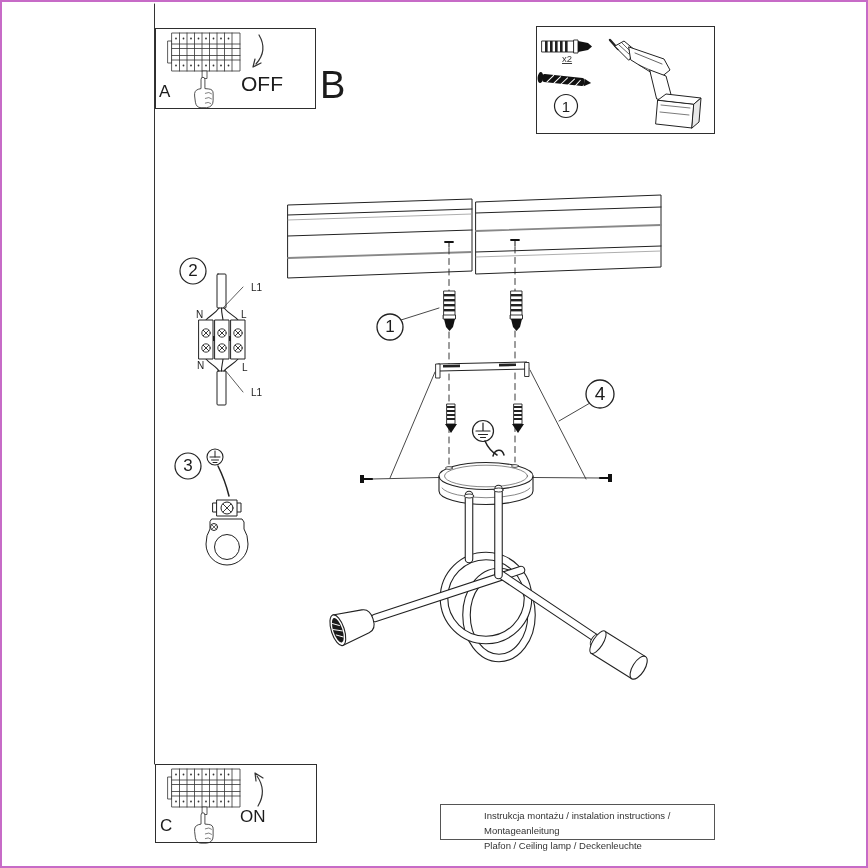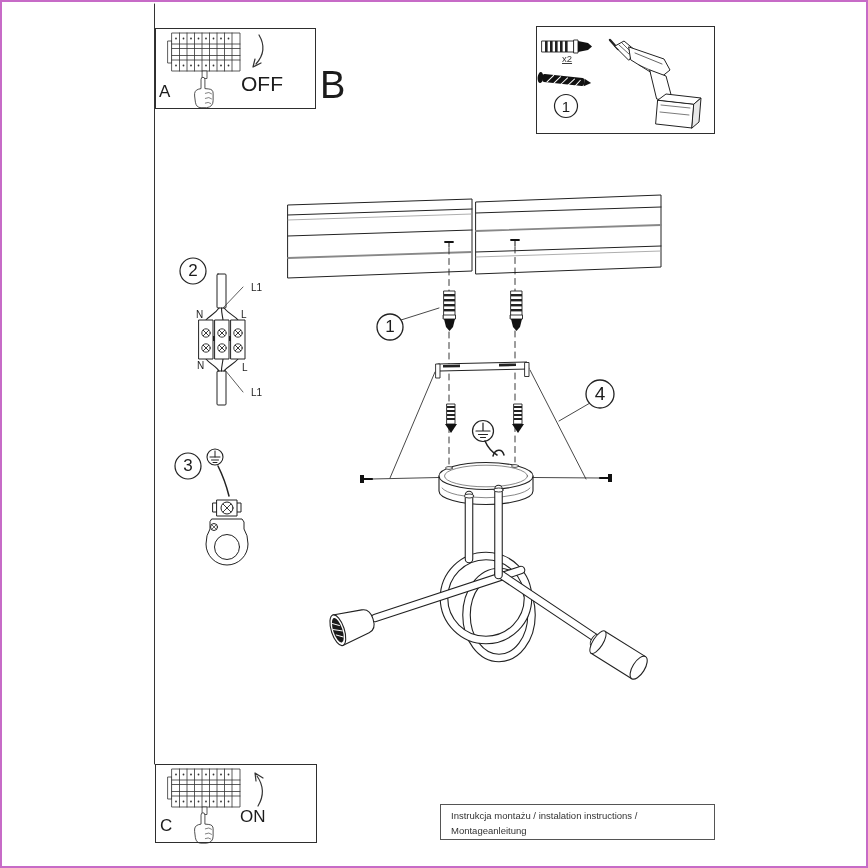--- a/index.html
+++ b/index.html
@@ -27,21 +27,21 @@
   .num-2{left:191px;top:269px;font-size:17px;}
   .num-3{left:186px;top:464px;font-size:17px;}
   .num-4{left:598px;top:392px;font-size:19px;}
   .wl{position:absolute;font-size:10px;color:#222;padding-left:6px;}
   .wl-l1t{left:243px;top:280px;}
   .wl-nt{left:188px;top:307px;}
   .wl-lt{left:233px;top:307px;}
   .wl-nb{left:189px;top:358px;}
   .wl-lb{left:234px;top:360px;}
   .wl-l1b{left:243px;top:385px;}
-  .fline{display:block;font-size:9.5px;color:#333;line-height:15px;}
+  .fline{display:block;font-size:9.5px;color:#333;line-height:15px;margin-left:33px;}
 </style>
 </head>
 <body>
 
 <div class="sheet">
 
   <svg class="art" viewBox="0 0 868 868" stroke-linecap="round" stroke-linejoin="round">
     <defs>
 
       <g id="bp" fill="#fff" stroke="#333" stroke-width="0.8">
@@ -326,20 +326,21 @@
         <path d="M209.8,522.8 L214.2,527.2 M214.2,522.8 L209.8,527.2" stroke-width="0.7" fill="none"></path>
       </g>
     </g>
   </svg>
 
   <div class="box box-a"></div>
   <div class="box box-tools"></div>
   <div class="box box-c"></div>
   <div class="box box-footer">
     <span class="fline">Instrukcja montażu / instalation instructions / Montageanleitung</span>
+    <span class="fline">Plafon / Ceiling lamp / Deckenleuchte</span>
   </div>
 
   <span class="t lbl-A">A</span>
   <span class="t lbl-OFF">OFF</span>
   <span class="t lbl-B">B</span>
   <span class="t lbl-x2">x2</span>
   <span class="t lbl-C">C</span>
   <span class="t lbl-ON">ON</span>
 
   <span class="num num-t1">1</span>

